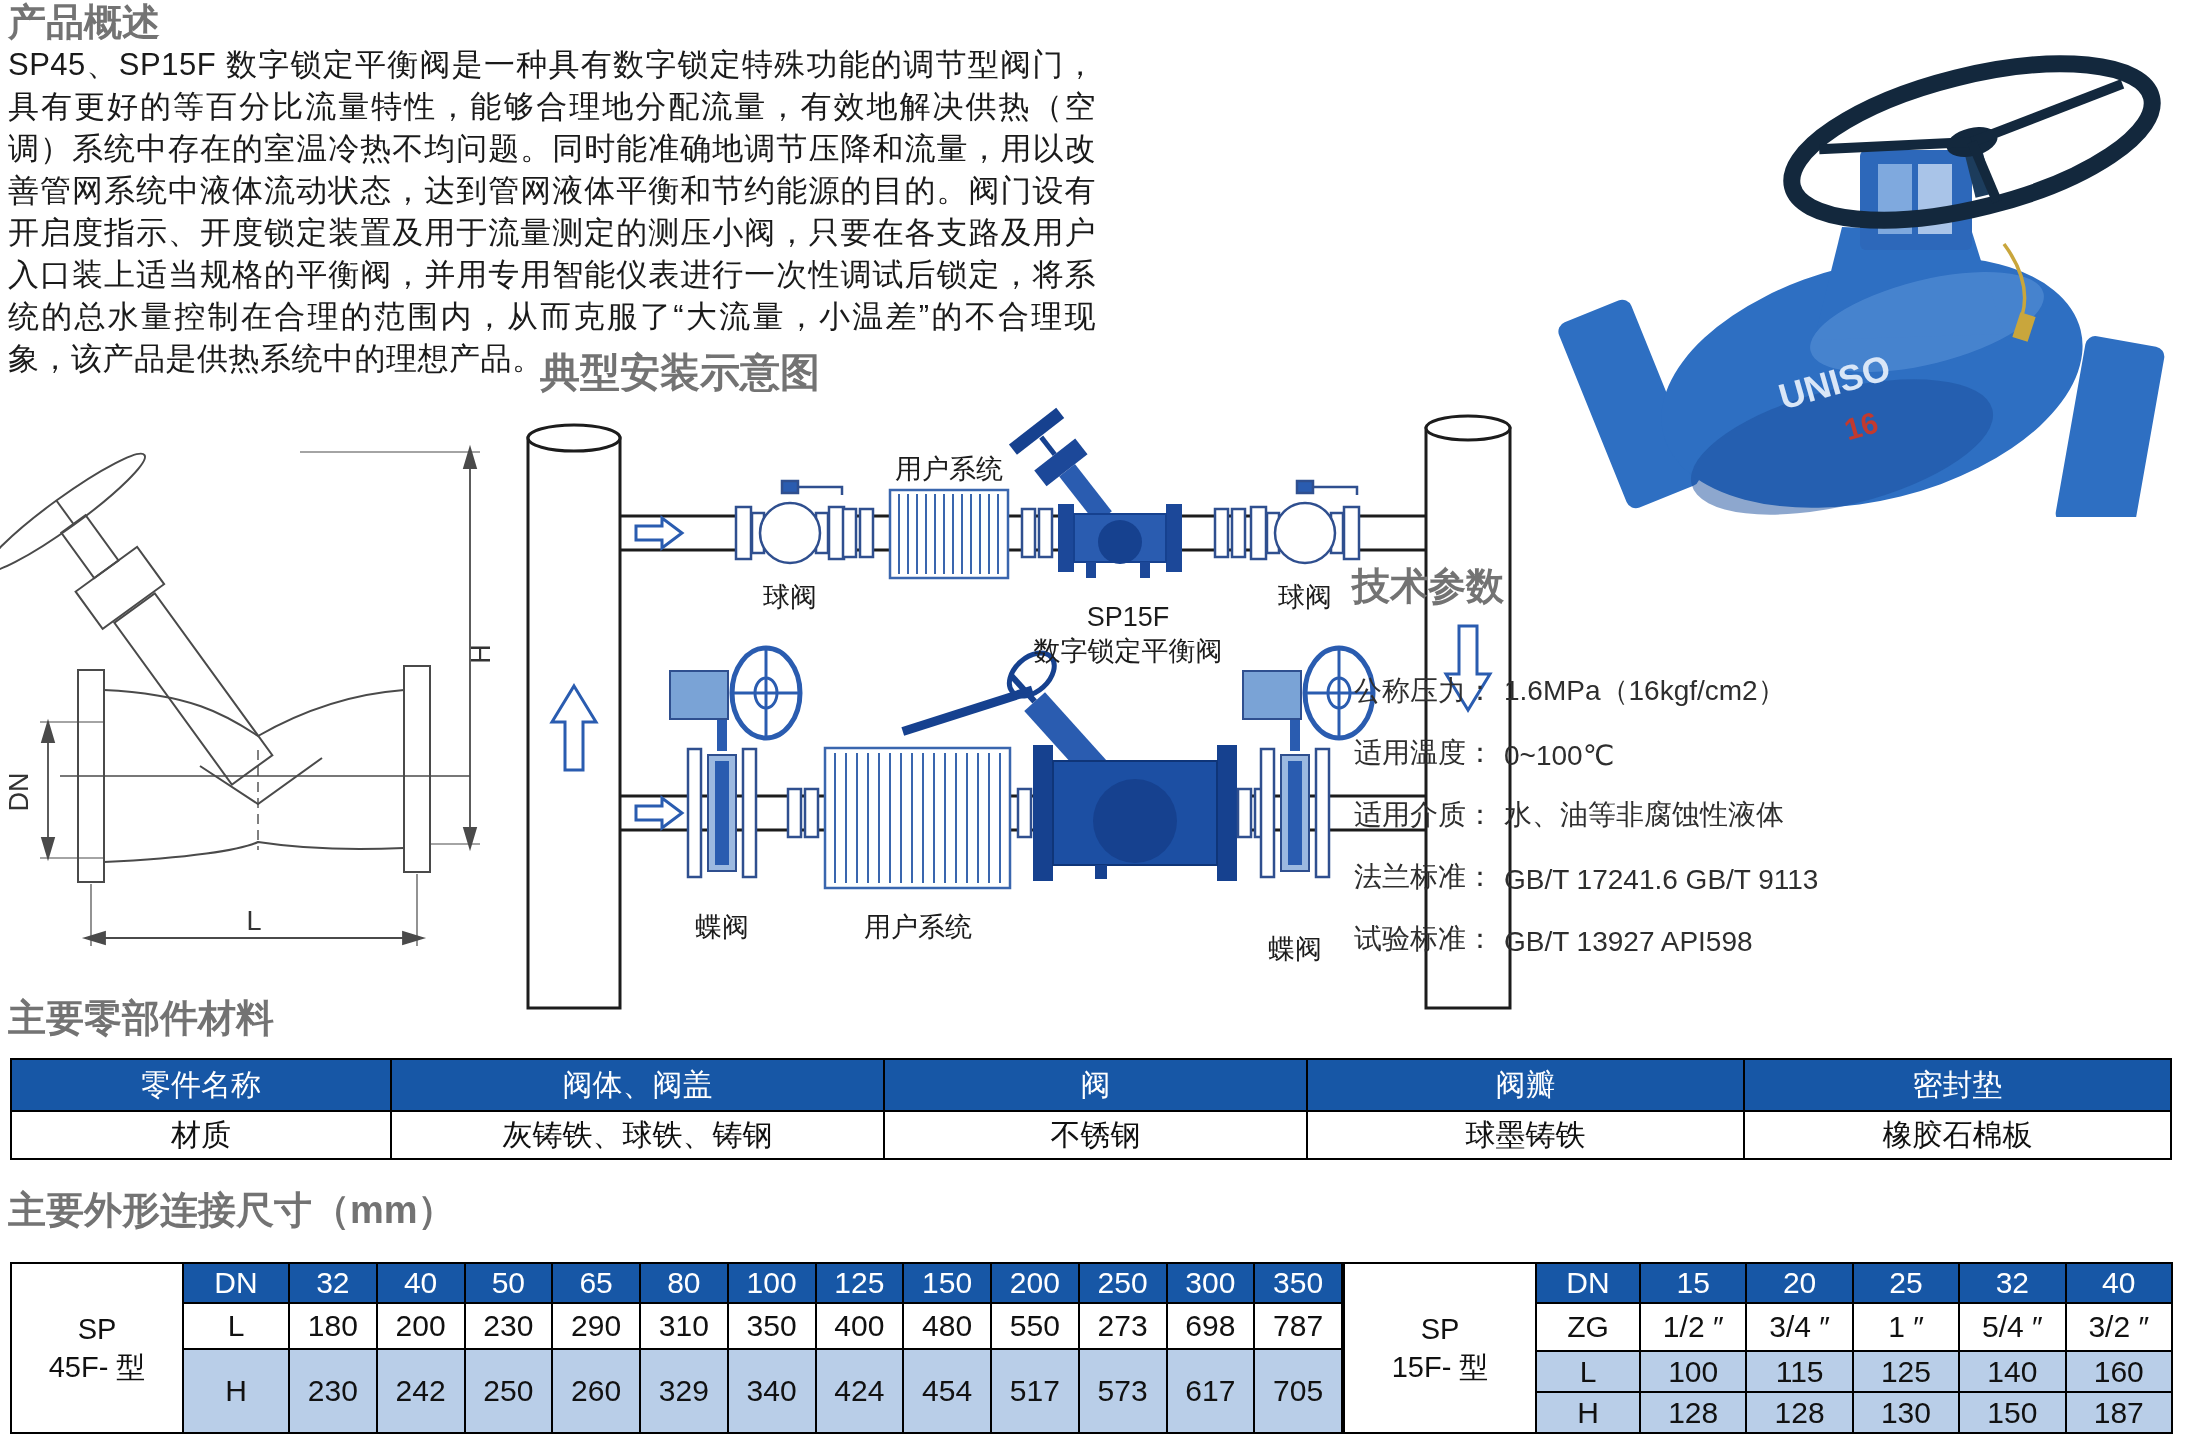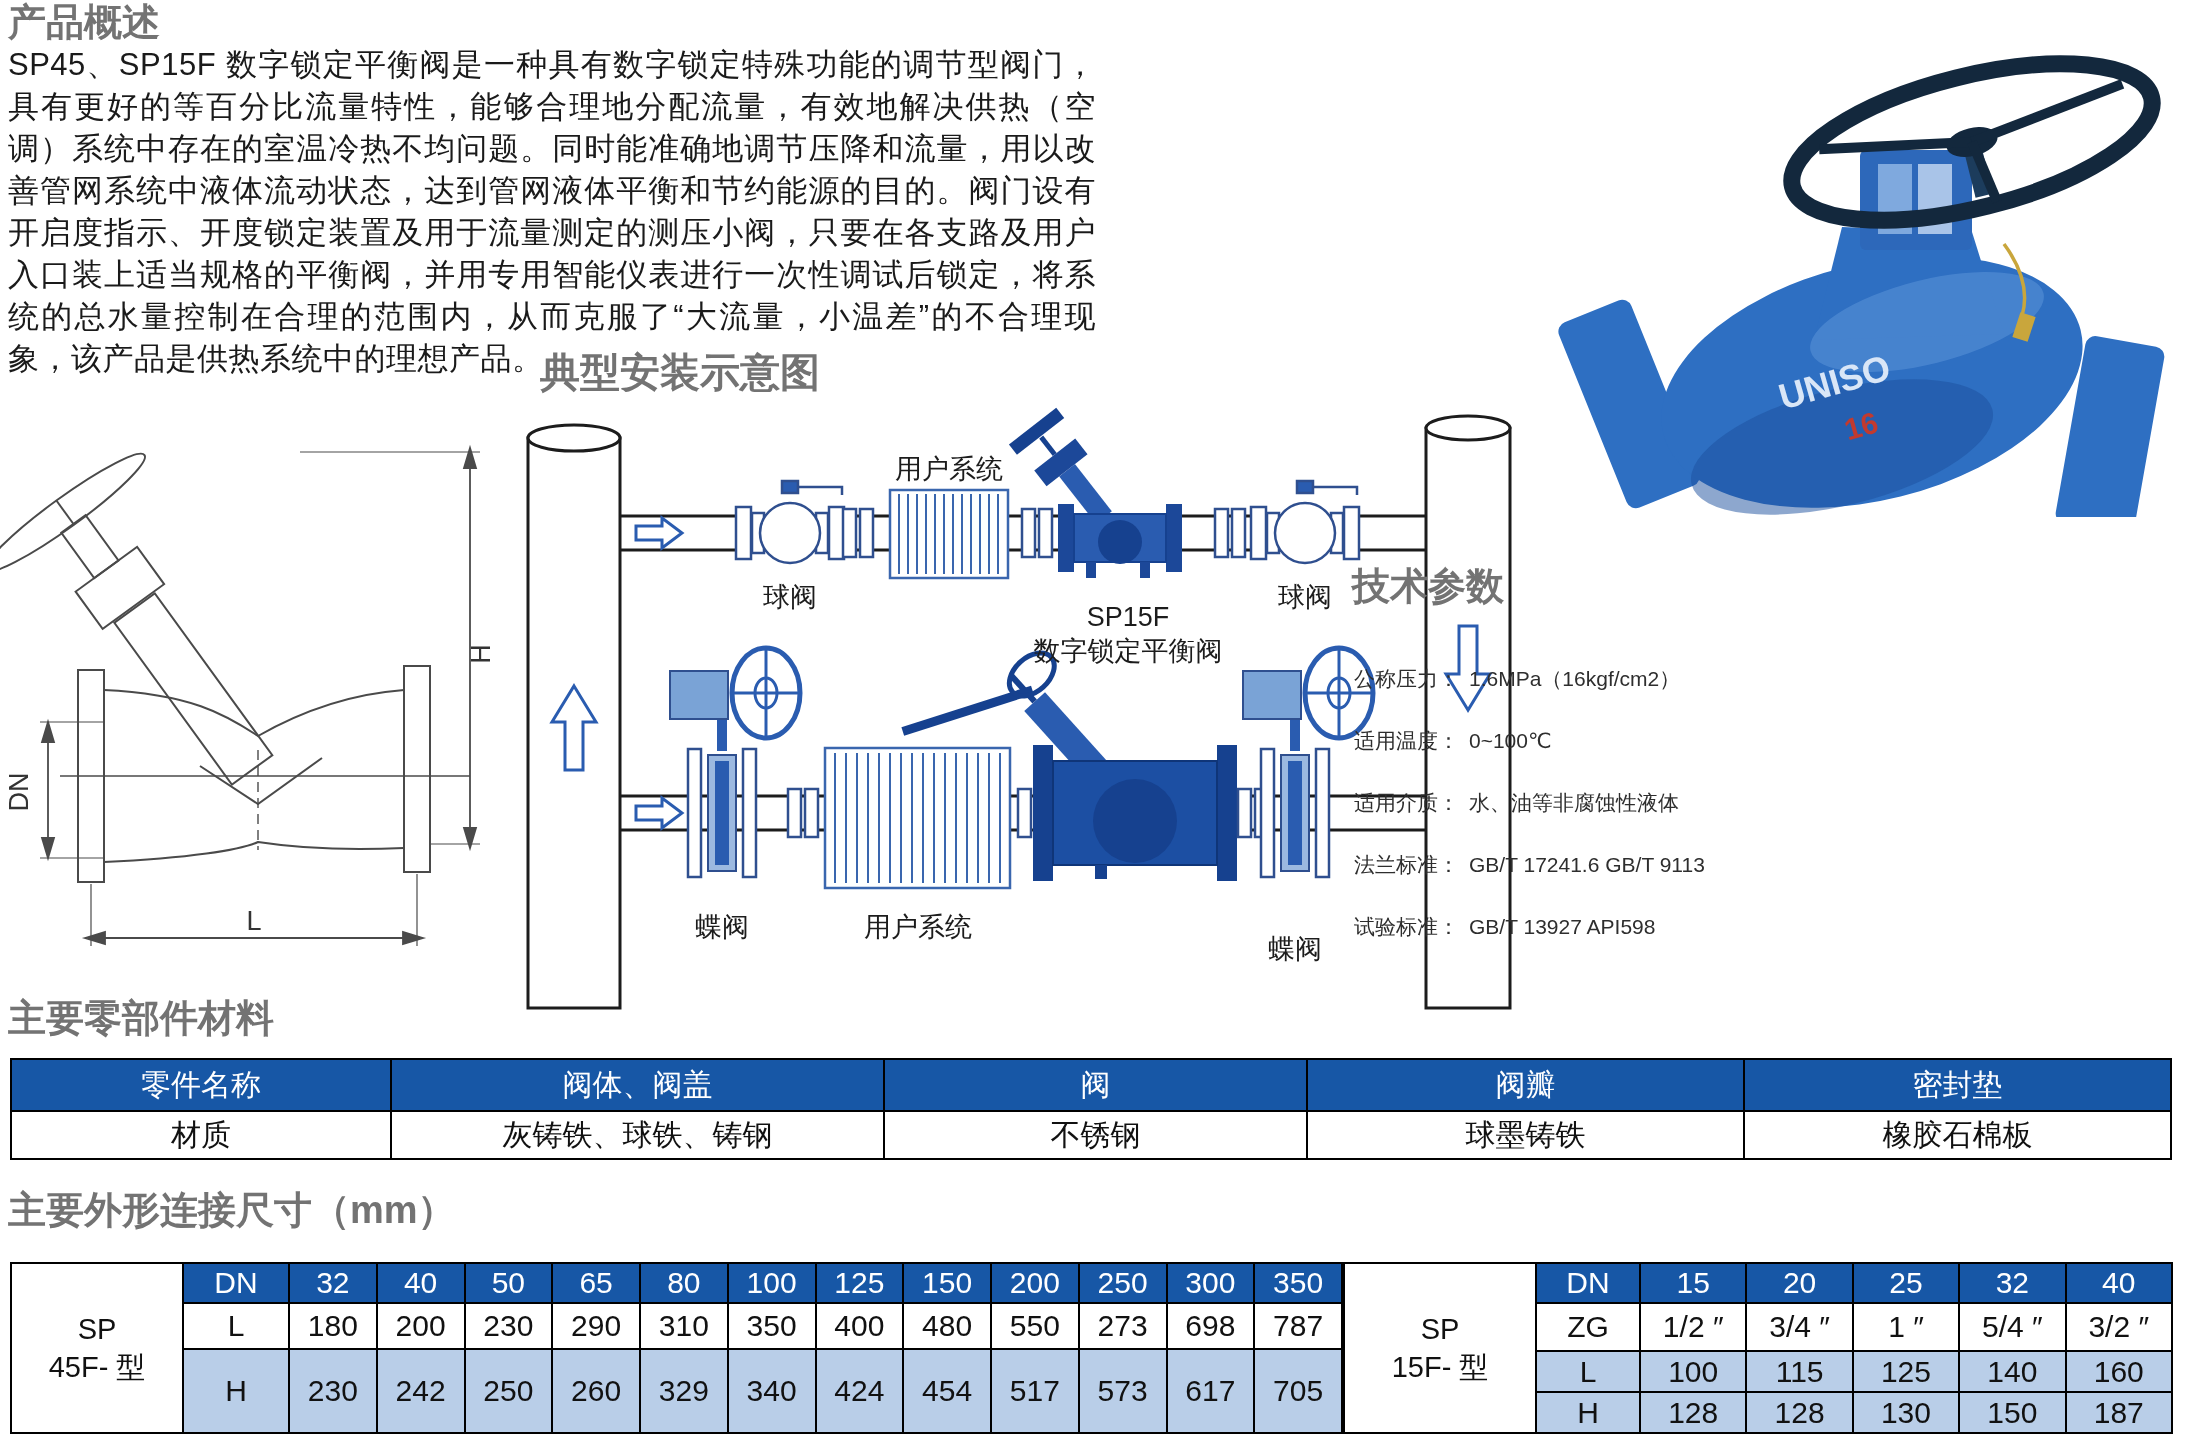--- a/index.html
+++ b/index.html
@@ -7,21 +7,21 @@
         font-family:"Liberation Sans","DejaVu Sans",sans-serif;color:#111;}
   .h1{position:absolute;font-weight:bold;color:#737373;font-size:38px;line-height:1.1;white-space:nowrap;}
   .overview-title{left:8px;top:2px;}
   .overview-body{position:absolute;left:8px;top:44px;width:1088px;font-size:31px;line-height:42px;
         text-align:justify;color:#1a1a1a;margin:0;letter-spacing:.5px;}
   .diagram-title{left:540px;top:350px;font-size:40px;}
   .tech-title{left:1352px;top:566px;}
   .mat-title{left:8px;top:998px;}
   .dims-title{left:8px;top:1190px;text-align:right;}
   .tech-list{position:absolute;left:1354px;top:648px;width:830px;}
-  .tech-row{display:flex;align-items:center;height:62px;font-size:21px;color:#2e2e2e;white-space:nowrap;}
+  .tech-row{display:flex;align-items:flex-end;height:62px;font-size:28px;color:#2e2e2e;white-space:nowrap;}
   .tech-row .lab{margin-right:10px;}
   table{border-collapse:collapse;table-layout:fixed;position:absolute;}
   td{border:2px solid #000;text-align:center;vertical-align:middle;padding:0;font-size:30px;color:#111;
      overflow:hidden;white-space:nowrap;}
   .mat-table{left:10px;top:1058px;width:2160px;}
   .mat-table td{height:46px;}
   .mat-table .hd td{background:#1757a6;color:#fff;height:50px;margin-top:8px;}
   .t45{left:10px;top:1262px;width:1333px;}
   .t15{left:1343px;top:1262px;width:830px;}
   td.hd{background:#1757a6;color:#fff;}

